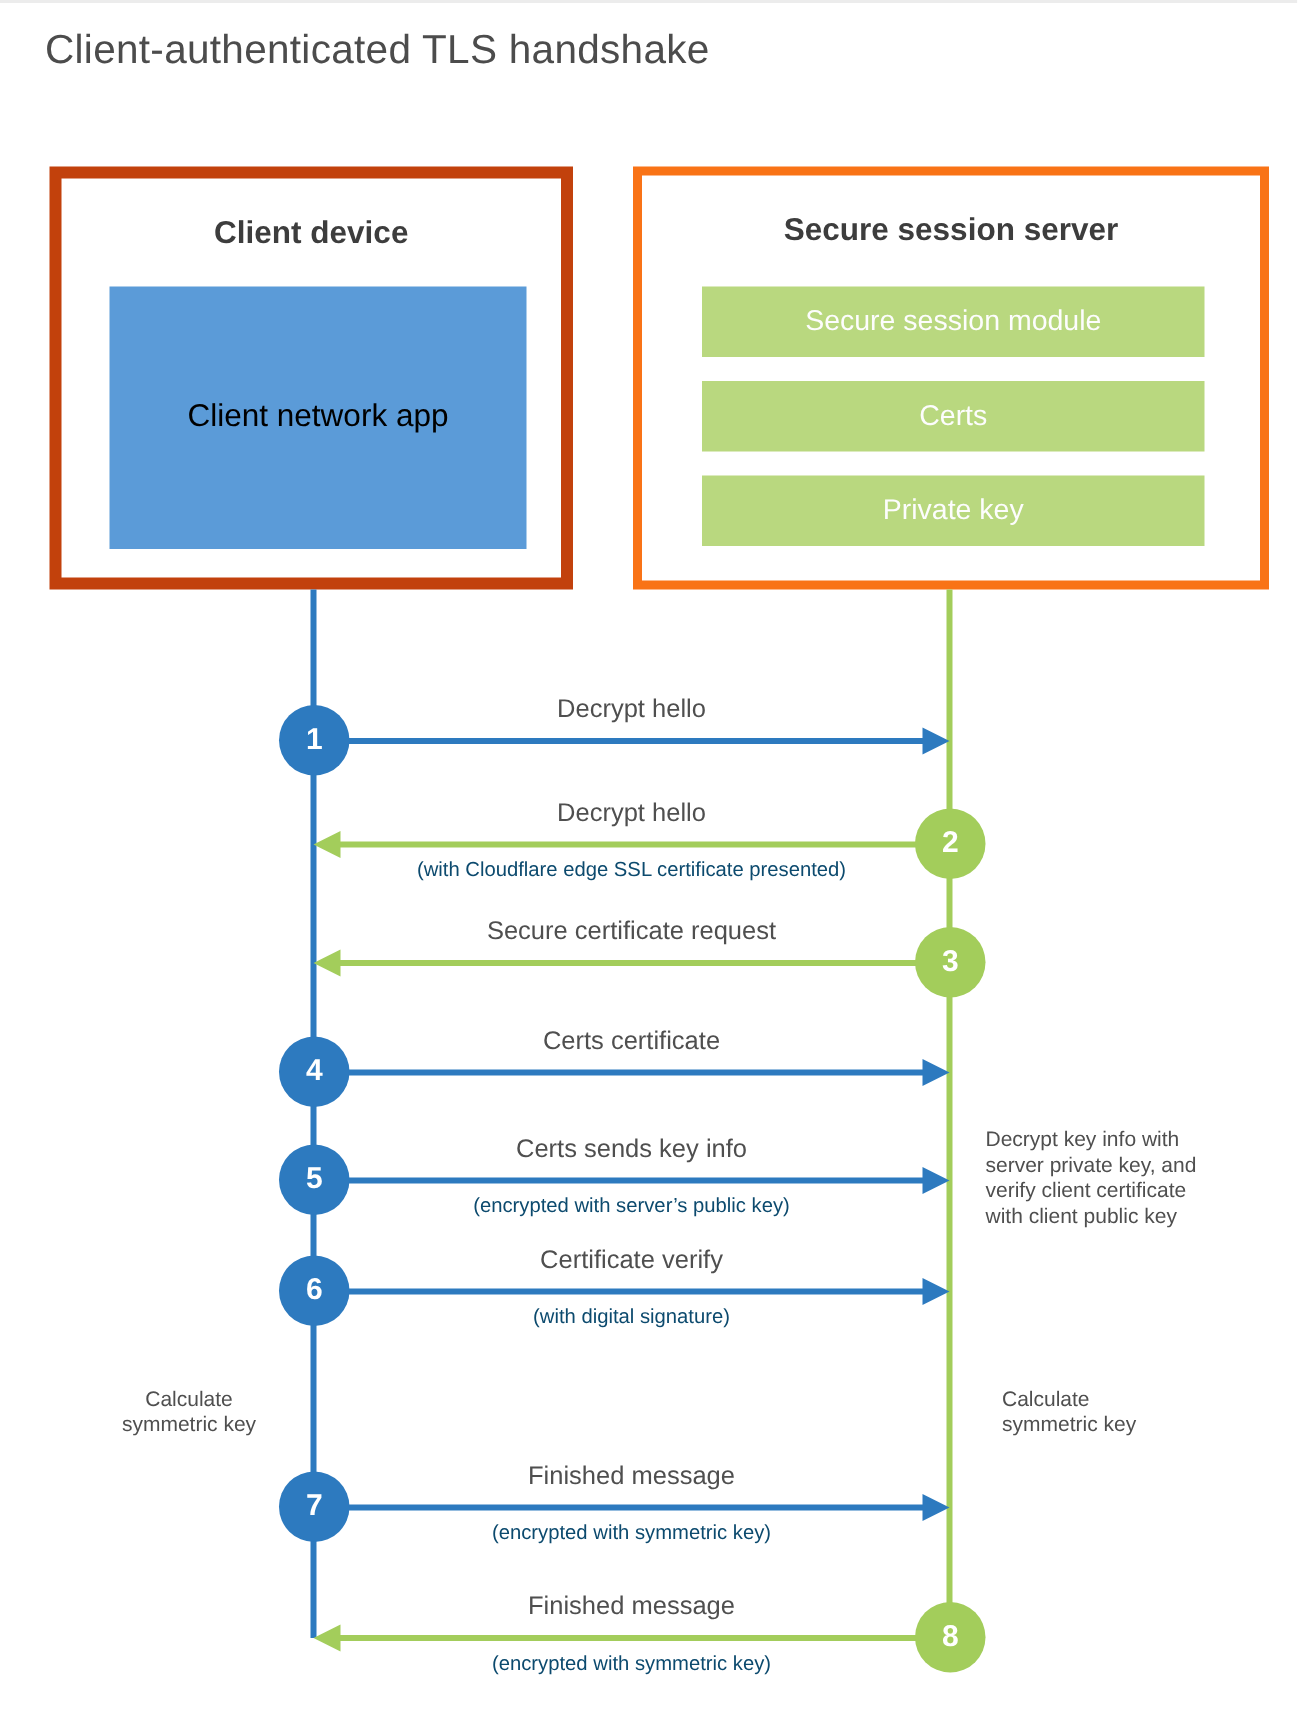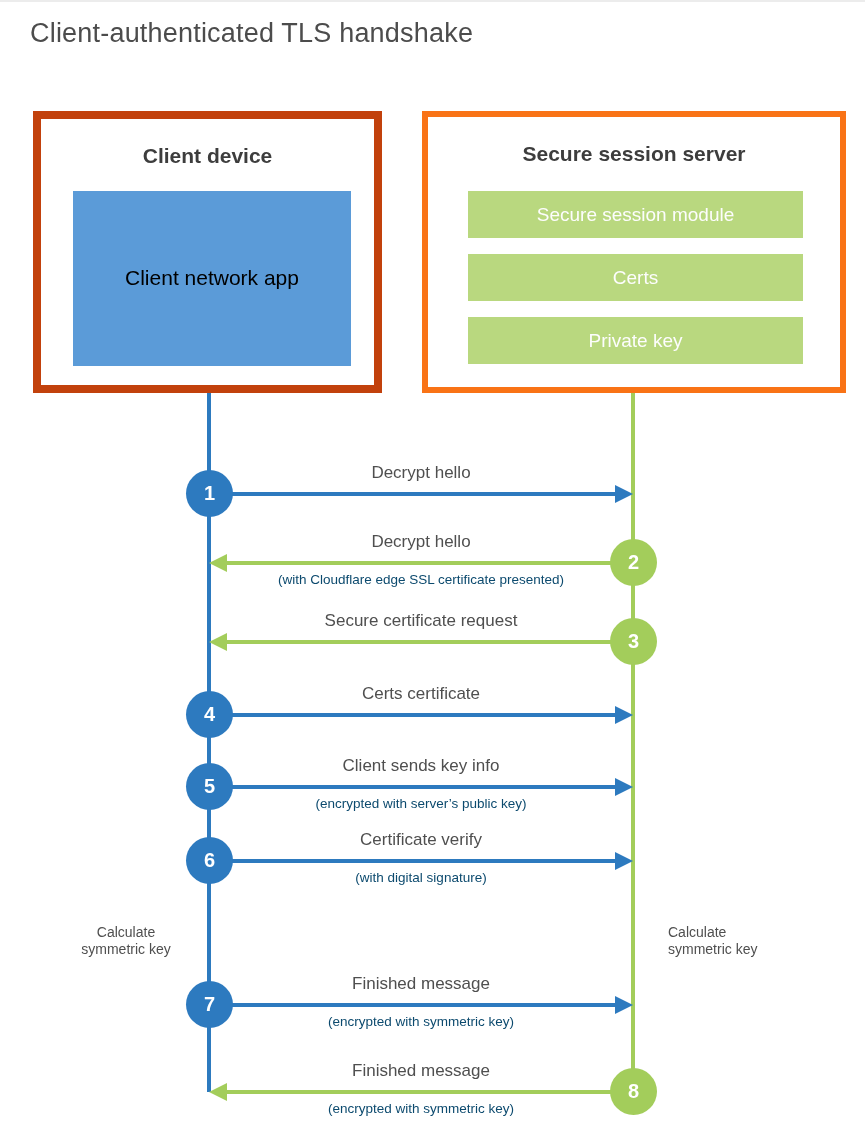--- a/index.html
+++ b/index.html
@@ -128,21 +128,21 @@
   </div>
 
   <div class="step blue right" style="top:715px">
     <div class="step-label">Certs certificate</div>
     <div class="arrow-line"></div>
     <div class="arrow-head"></div>
     <div class="step-circle">4</div>
   </div>
 
   <div class="step blue right" style="top:787px">
-    <div class="step-label">Client sends key info</div>
+    <div class="step-label">Certs sends key info</div>
     <div class="arrow-line"></div>
     <div class="arrow-head"></div>
     <div class="step-sublabel">(encrypted with server’s public key)</div>
     <div class="step-circle">5</div>
   </div>
 
   <div class="step blue right" style="top:861px">
     <div class="step-label">Certificate verify</div>
     <div class="arrow-line"></div>
     <div class="arrow-head"></div>
@@ -163,13 +163,17 @@
     <div class="arrow-line"></div>
     <div class="arrow-head"></div>
     <div class="step-sublabel">(encrypted with symmetric key)</div>
     <div class="step-circle">8</div>
   </div>
 
   <div class="annotation ann-left">Calculate
 symmetric key</div>
   <div class="annotation ann-right">Calculate
 symmetric key</div>
+  <div class="annotation ann-decrypt">Decrypt key info with
+server private key, and
+verify client certificate
+with client public key</div>
 </div>
 
 </body></html>

